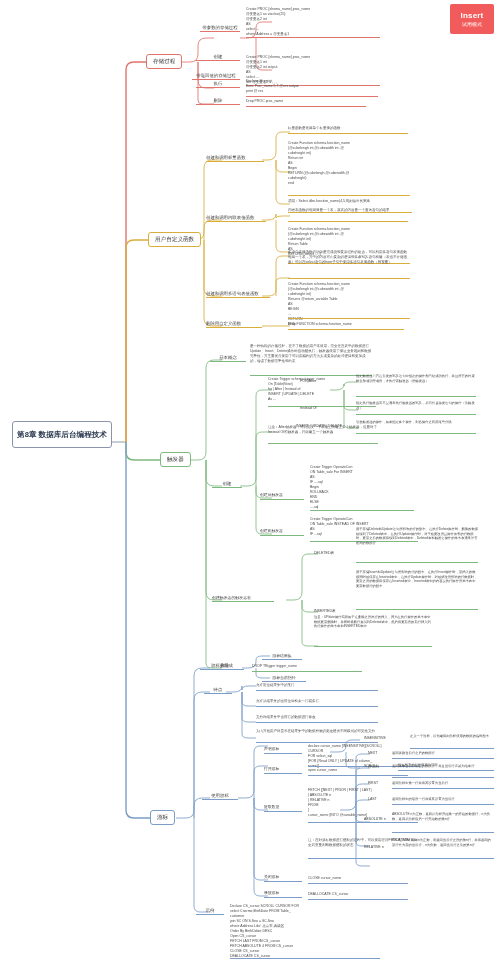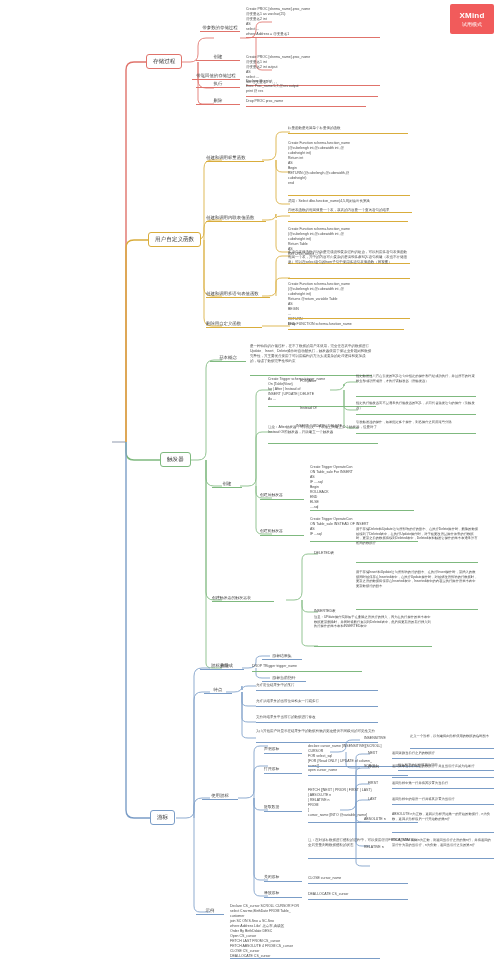--- a/index.html
+++ b/index.html
@@ -150,20 +150,21 @@
       <path d="M340 810 H348 Q356 810 356 802 V758 Q356 754 362 754 H370"></path>
       <path d="M356 810 V772 Q356 768 362 768 H370"></path>
       <path d="M356 810 V788 Q356 784 362 784 H370"></path>
       <path d="M356 810 V804 Q356 800 362 800 H370"></path>
       <path d="M356 810 V818 Q356 822 362 822 H370"></path>
       <path d="M356 810 V842 Q356 846 362 846 H370"></path>
       <path d="M356 810 V862 Q356 866 362 866 H370"></path>
     </g>
   </svg>
 
+  <div class="node central">第8章 数据库后台编程技术</div>
 
   <div class="node main proc" style="left:146px;top:54px;">存储过程</div>
 
   <div class="node sub c" style="left:196px;top:54px;width:44px;">创建</div>
   <div class="ul p" style="left:196px;top:60px;width:44px;"></div>
 
   <div class="node sub" style="left:200px;top:25px;width:40px;text-align:center;">带参数的存储过程</div>
   <div class="ul p" style="left:200px;top:31px;width:40px;"></div>
   <div class="node leaf" style="left:246px;top:7px;width:134px;white-space:pre-line;">Create PROC [shema_name].proc_name
 @变量名1 as varchar(25)
@@ -417,17 +418,17 @@
 where Address Like' 北京市,高级区
 Order By BirthDdate DESC
 Open CS_cursor
 FETCH LAST FROM CS_cursor
 FETCH ABSOLUTE 4 FROM CS_cursor
 CLOSE CS_cursor
 DEALLOCATE CS_cursor</div>
   <div class="ul c" style="left:230px;top:958px;width:150px;"></div>
 
   <div class="xmind">
-    <div class="t1">XMind</div>
+    <div class="t1">Insert</div>
     <div class="t2">试用模式</div>
   </div>
 
 </div>
 
 </body></html>

